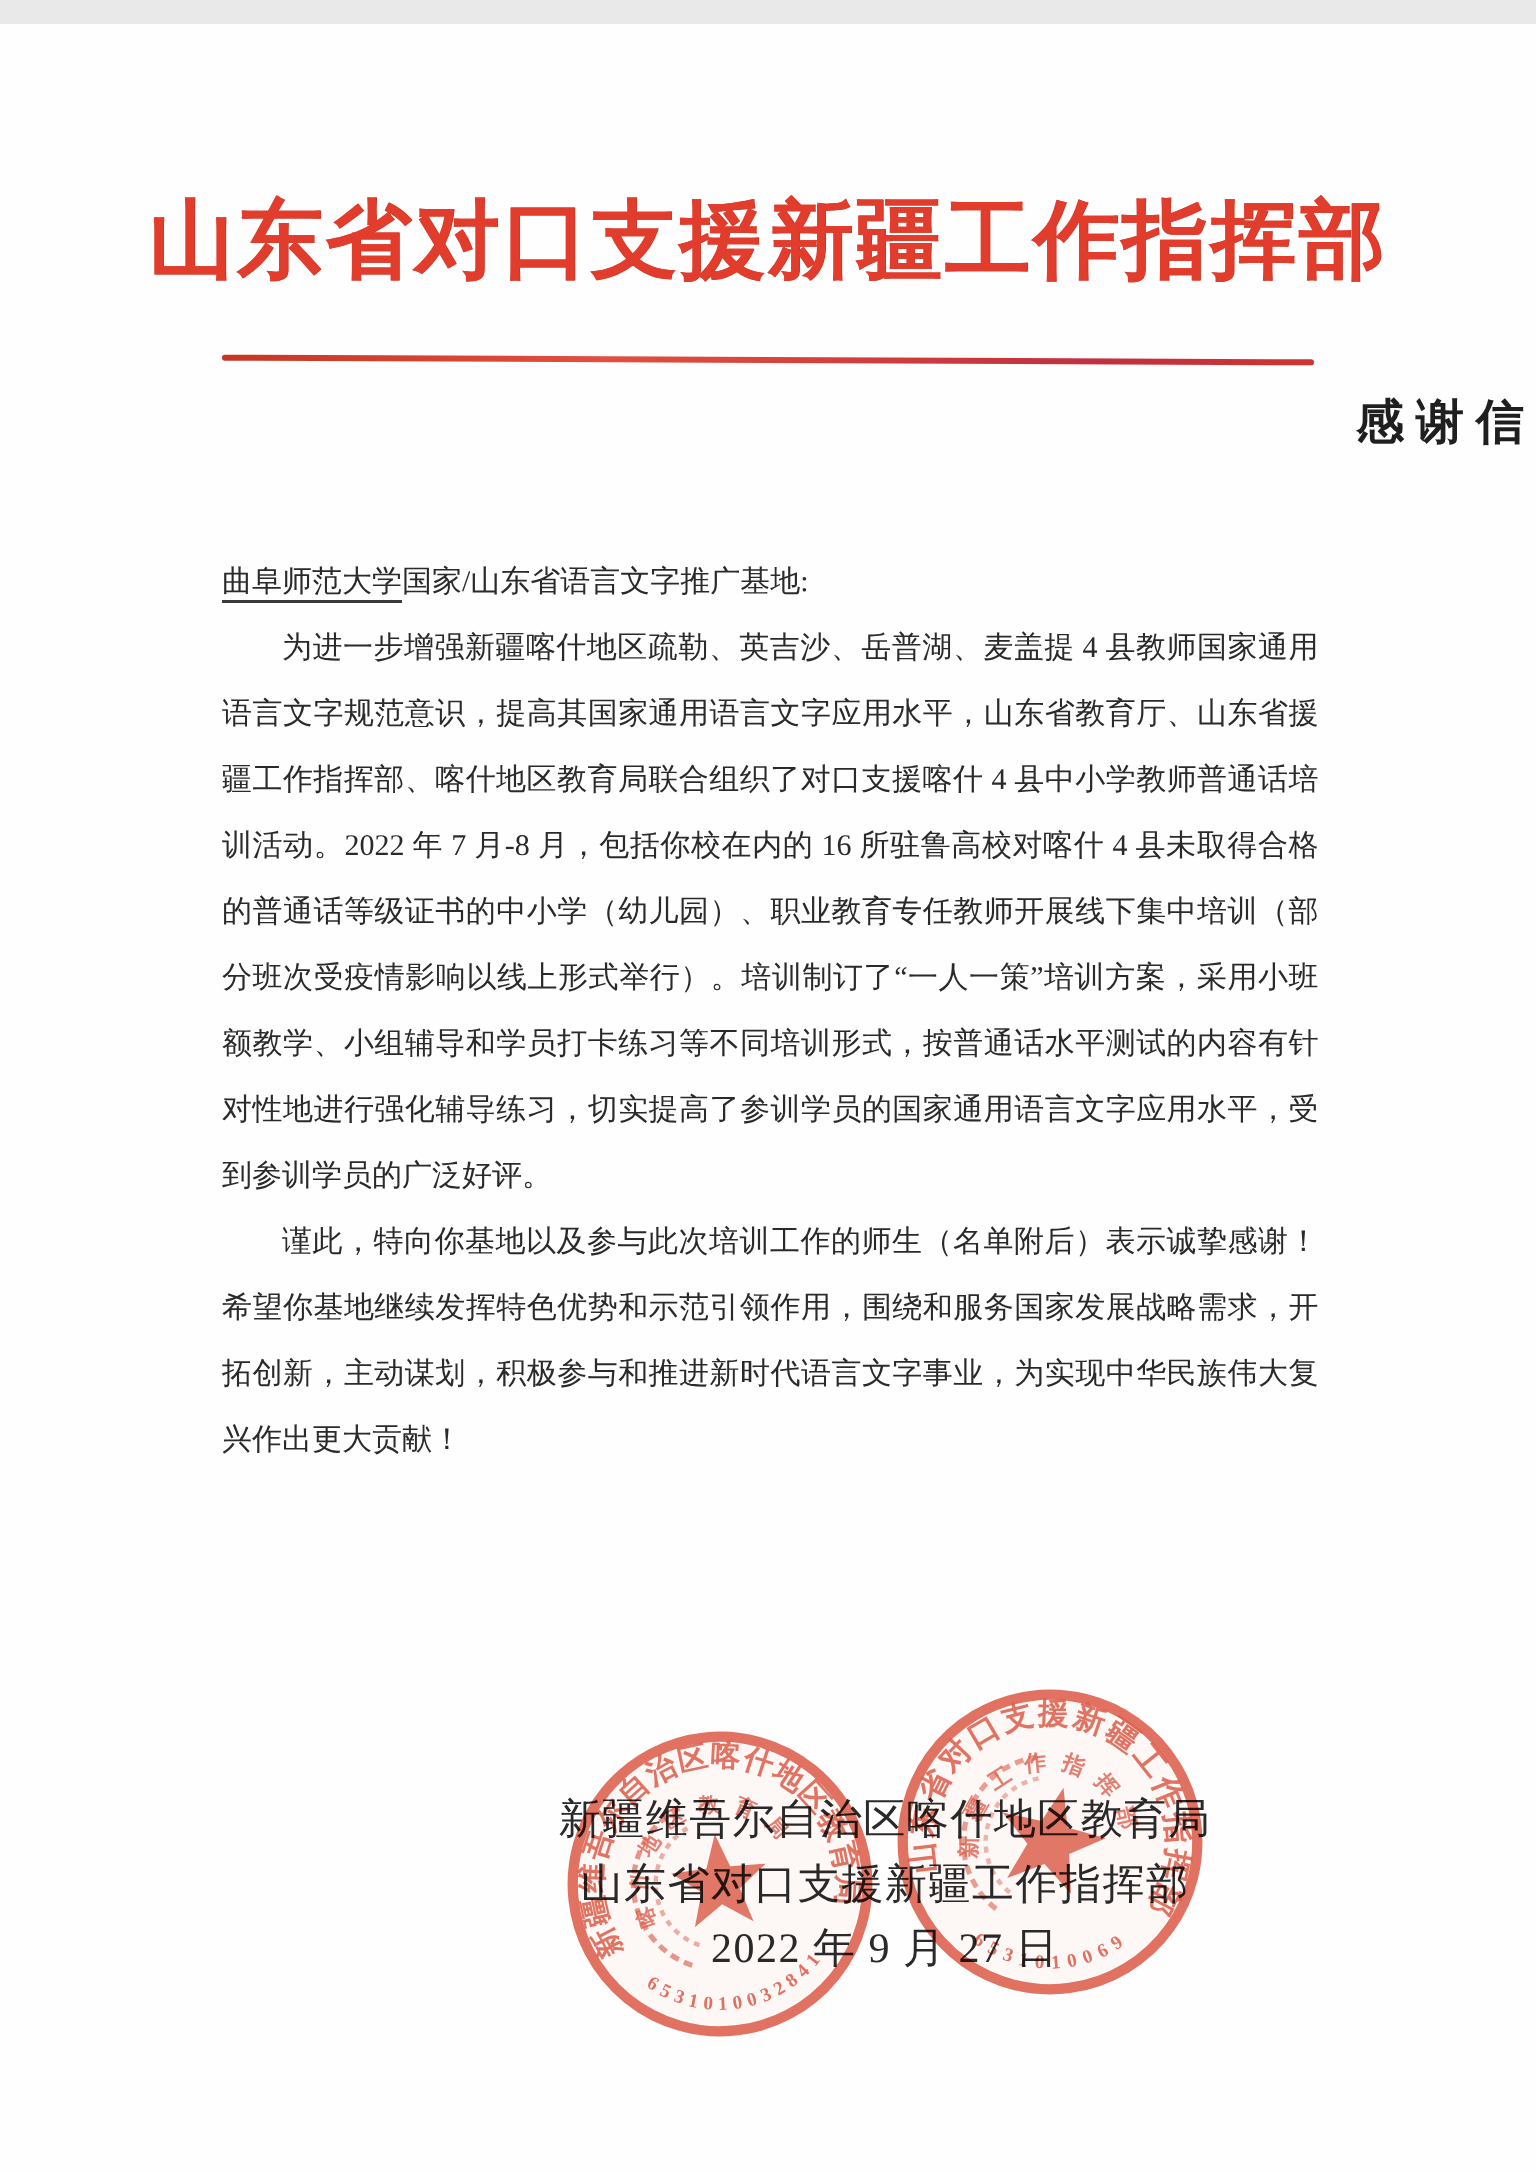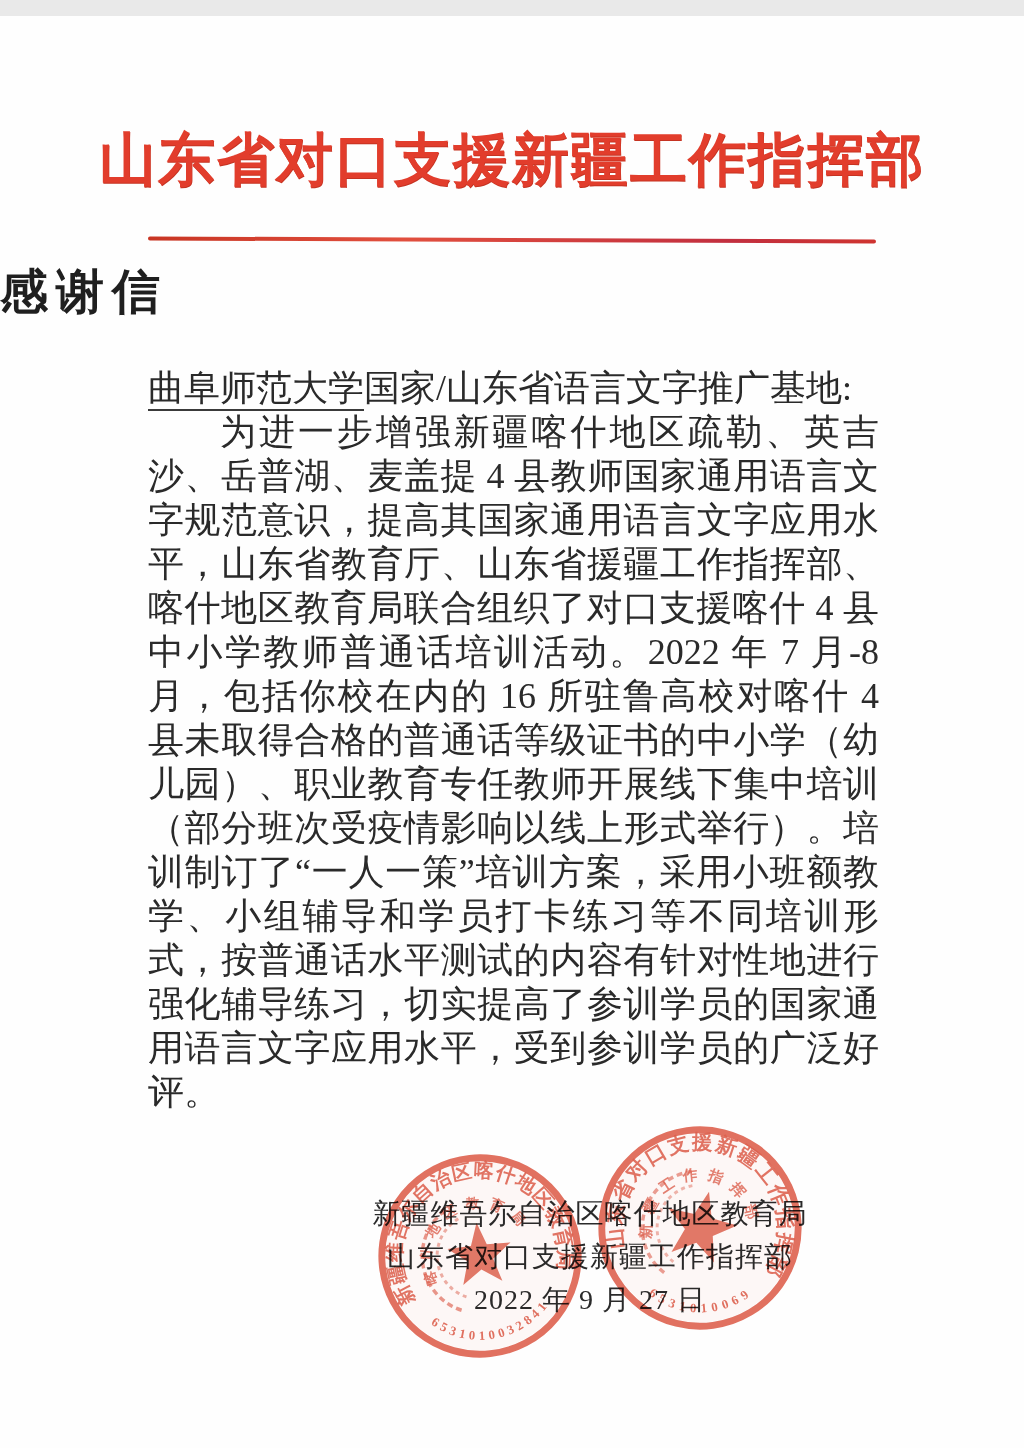--- a/index.html
+++ b/index.html
@@ -22,28 +22,28 @@
     white-space:nowrap;
   }
   .red-rule{
     position:absolute;top:222px;left:148px;width:728px;height:4px;
     background:linear-gradient(90deg,#c83523,#e14f3e 35%,#c22f3f 80%,#cf3430);
     transform:rotate(0.25deg);
     border-radius:2px;
   }
   .doc-title{
     position:absolute;top:244px;left:0;width:1024px;
-    text-align:left;
-    font-size:48px;font-weight:bold;
+    text-align:right;
+    font-size:32px;font-weight:bold;
     letter-spacing:8px;
     color:#1f1f1f;
   }
   .body-block{
     position:absolute;top:350px;left:148px;width:731px;
-    font-size:36px;line-height:44px;
+    font-size:20px;line-height:44px;
     text-align:justify;
     text-justify:inter-character;
     color:#2a2a2a;
   }
   .body-block p{margin:0;text-indent:2em;}
   .body-block p.salutation{text-indent:0;}
   .u{border-bottom:2px solid #3a3a3a;padding-bottom:1px;}
   .signature{
     position:absolute;top:1176px;left:340px;width:500px;
     text-align:center;
@@ -71,20 +71,21 @@
 
   <div class="letterhead">山东省对口支援新疆工作指挥部</div>
 
   <div class="red-rule"></div>
 
   <div class="doc-title">感谢信</div>
 
   <div class="body-block">
     <p class="salutation"><span class="u">曲阜师范大学</span><span>国家/山东省语言文字推广基地:</span></p>
     <p>为进一步增强新疆喀什地区疏勒、英吉沙、岳普湖、麦盖提 4 县教师国家通用语言文字规范意识，提高其国家通用语言文字应用水平，山东省教育厅、山东省援疆工作指挥部、喀什地区教育局联合组织了对口支援喀什 4 县中小学教师普通话培训活动。2022 年 7 月-8 月，包括你校在内的 16 所驻鲁高校对喀什 4 县未取得合格的普通话等级证书的中小学（幼儿园）、职业教育专任教师开展线下集中培训（部分班次受疫情影响以线上形式举行）。培训制订了“一人一策”培训方案，采用小班额教学、小组辅导和学员打卡练习等不同培训形式，按普通话水平测试的内容有针对性地进行强化辅导练习，切实提高了参训学员的国家通用语言文字应用水平，受到参训学员的广泛好评。</p>
+    <p>谨此，特向你基地以及参与此次培训工作的师生（名单附后）表示诚挚感谢！希望你基地继续发挥特色优势和示范引领作用，围绕和服务国家发展战略需求，开拓创新，主动谋划，积极参与和推进新时代语言文字事业，为实现中华民族伟大复兴作出更大贡献！</p>
   </div>
 
   <div class="signature">
     <div>新疆维吾尔自治区喀什地区教育局</div>
     <div>山东省对口支援新疆工作指挥部</div>
     <div>2022 年 9 月 27 日</div>
   </div>
 
   <svg class="seal seal-left" width="216" height="216" viewBox="-110 -110 220 220" style="transform:rotate(-6deg)">
     <defs>

